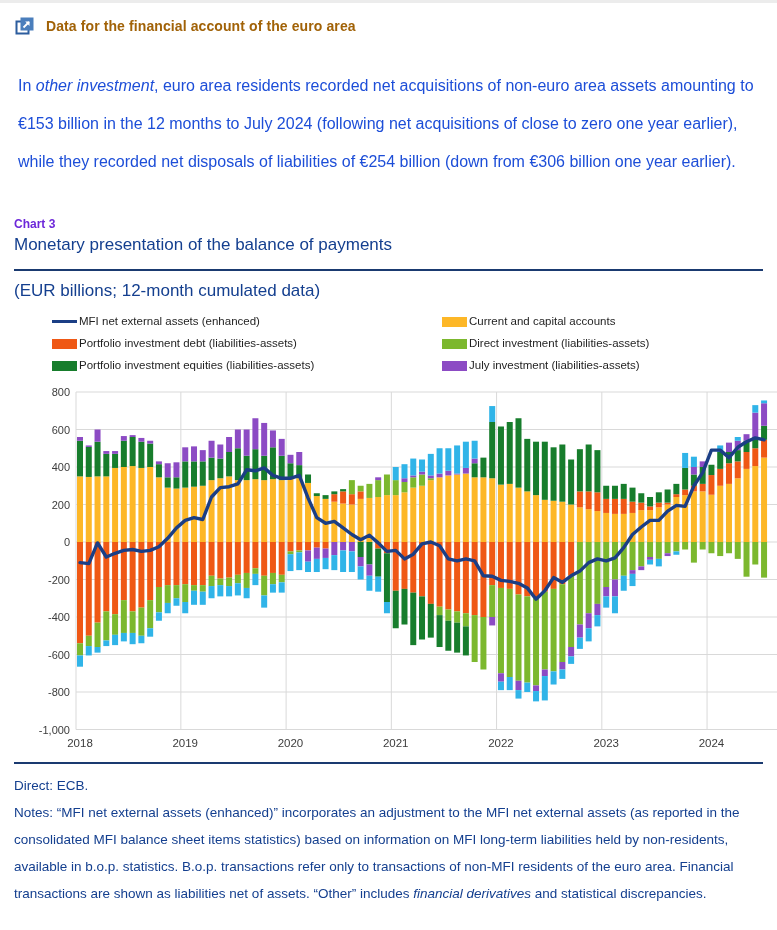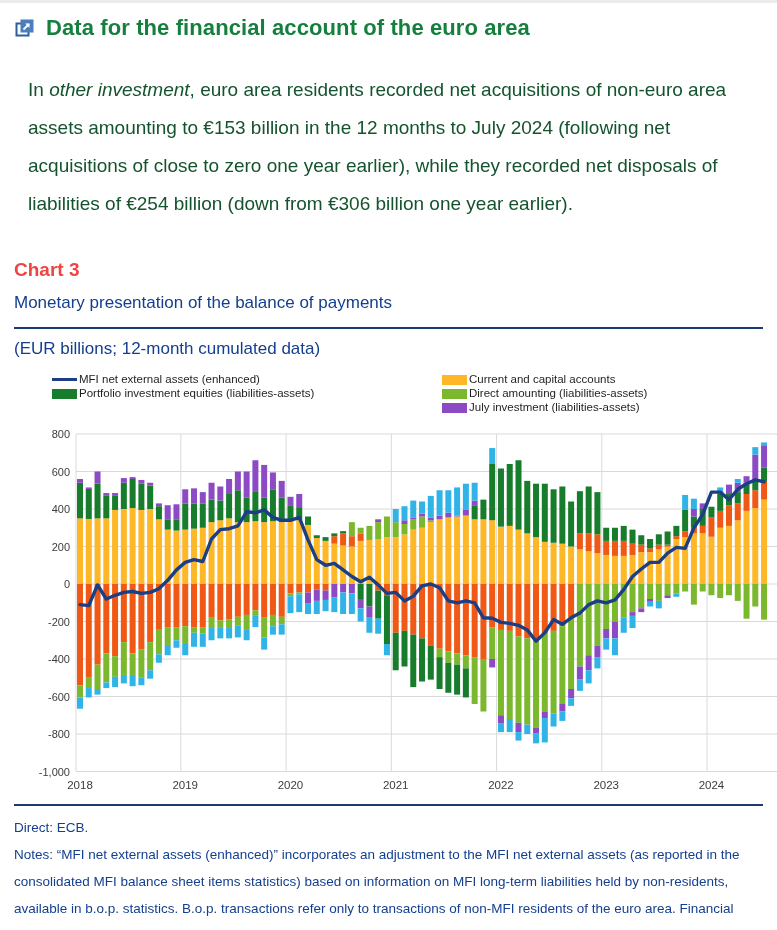--- a/index.html
+++ b/index.html
@@ -1,27 +1,27 @@
 <!DOCTYPE html>
 <html><head>
 <meta charset="utf-8">
 <style>
   html,body{margin:0;padding:0;background:#fff;}
   body{width:777px;font-family:"Liberation Sans",sans-serif;-webkit-font-smoothing:antialiased;}
   .page{border-top:3px solid #ececec;padding:0 14px;}
   .hdr{display:flex;align-items:center;gap:10px;margin-top:12px;}
-  .hdr .ttl{font-size:22px;font-weight:bold;color:#15803d;letter-spacing:.1px;}
-  .lede{margin:30px 0 0 14px;font-size:19px;line-height:38px;color:#14532d;}
+  .hdr .ttl{font-size:14px;font-weight:bold;color:#a16207;letter-spacing:.1px;}
+  .lede{margin:30px 0 0 4px;font-size:16px;line-height:38px;color:#1d4ed8;}
   .lede i{font-style:italic;}
-  .chart-num{margin:36px 0 0 0;font-size:19px;font-weight:bold;color:#ef4444;}
-  .chart-ttl{margin:12px 0 0 0;font-size:17px;font-weight:normal;color:#143f8f;}
+  .chart-num{margin:36px 0 0 0;font-size:12px;font-weight:bold;color:#6d28d9;}
+  .chart-ttl{margin:4px 0 0 0;font-size:17px;font-weight:normal;color:#143f8f;}
   .navy-rule{border:none;border-top:2px solid #1a3a70;margin:14px 0 0 0;}
   .cap{margin:10px 0 0 0;font-size:17px;color:#143f8f;}
   .legend{display:flex;margin:14px 0 0 38px;font-size:11.5px;color:#1f1f1f;}
-  .legend .col{display:flex;flex-direction:column;gap:1px;}
+  .legend .col{display:flex;flex-direction:column;gap:9px;}
   .legend .col.c1{width:390px;}
   .leg-item{display:flex;align-items:center;gap:2px;line-height:13px;}
   .sw{width:25px;height:10px;flex:0 0 25px;display:inline-block;}
   .sw.line{height:3px;}
   .chart-wrap{margin-top:12px;}
   .src-notes{color:#143f8f;font-size:13.5px;line-height:27px;margin:8px 0 0 0;}
   .src-notes .src{display:block;}
 </style>
 </head>
 <body>
@@ -45,34 +45,38 @@
   <p class="chart-num">Chart 3</p>
   <p class="chart-ttl">Monetary presentation of the balance of payments</p>
   <hr class="navy-rule">
   <p class="cap">(EUR billions; 12-month cumulated data)</p>
 
   <div class="legend">
     <div class="col c1">
         <div class="leg-item">
           <span class="sw line" style="background: rgb(27, 62, 133);"></span>
           <span>MFI net external assets (enhanced)</span>
+        </div>
+        <div class="leg-item">
+          <span class="sw" style="background: rgb(239, 88, 21);"></span>
+          <span>Portfolio investment debt (liabilities-assets)</span>
         </div>
         <div class="leg-item">
           <span class="sw" style="background: rgb(23, 125, 44);"></span>
           <span>Portfolio investment equities (liabilities-assets)</span>
         </div>
       </div>
     <div class="col c2">
         <div class="leg-item">
           <span class="sw" style="background: rgb(253, 183, 39);"></span>
           <span>Current and capital accounts</span>
         </div>
         <div class="leg-item">
           <span class="sw" style="background: rgb(124, 184, 46);"></span>
-          <span>Direct amounting (liabilities-assets)</span>
+          <span>Direct investment (liabilities-assets)</span>
         </div>
         <div class="leg-item">
           <span class="sw" style="background: rgb(140, 75, 196);"></span>
           <span>July investment (liabilities-assets)</span>
         </div>
       </div>
   </div>
 
   <div class="chart-wrap" id="chart"><svg xmlns="http://www.w3.org/2000/svg" width="777" height="374">
         <line x1="62" y1="8" x2="764" y2="8" stroke="#d9d9d9" stroke-width="1"></line>

